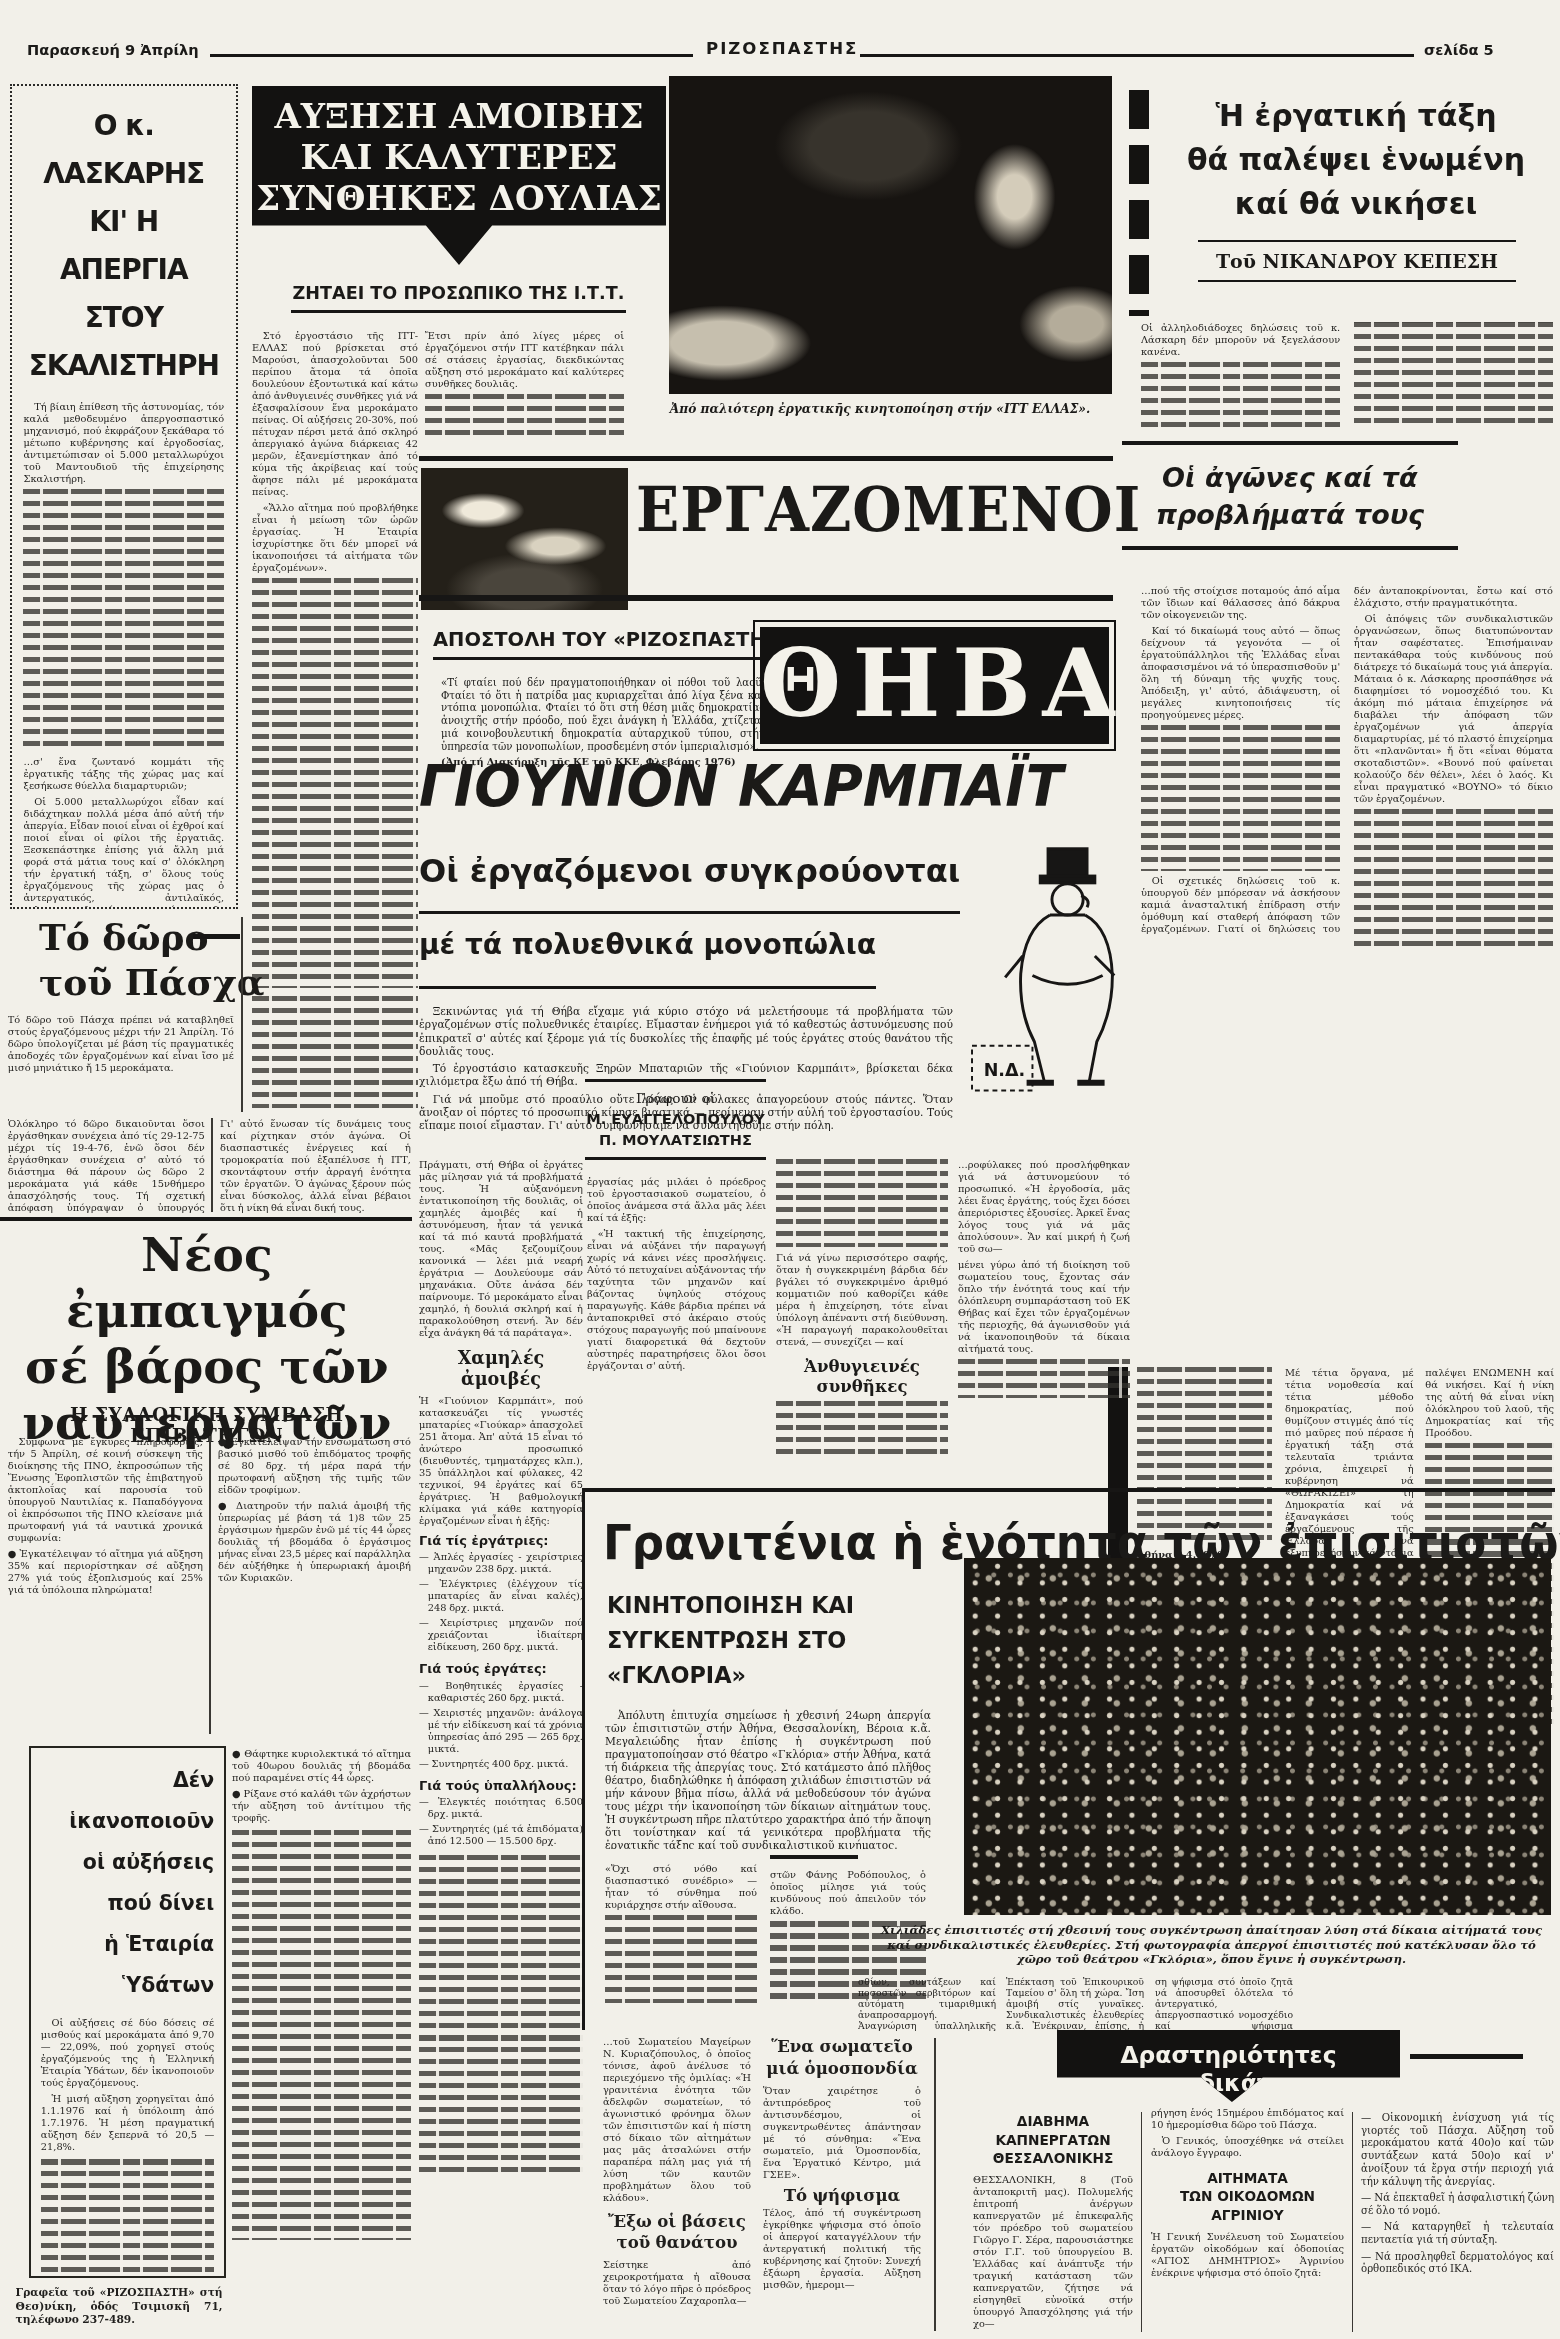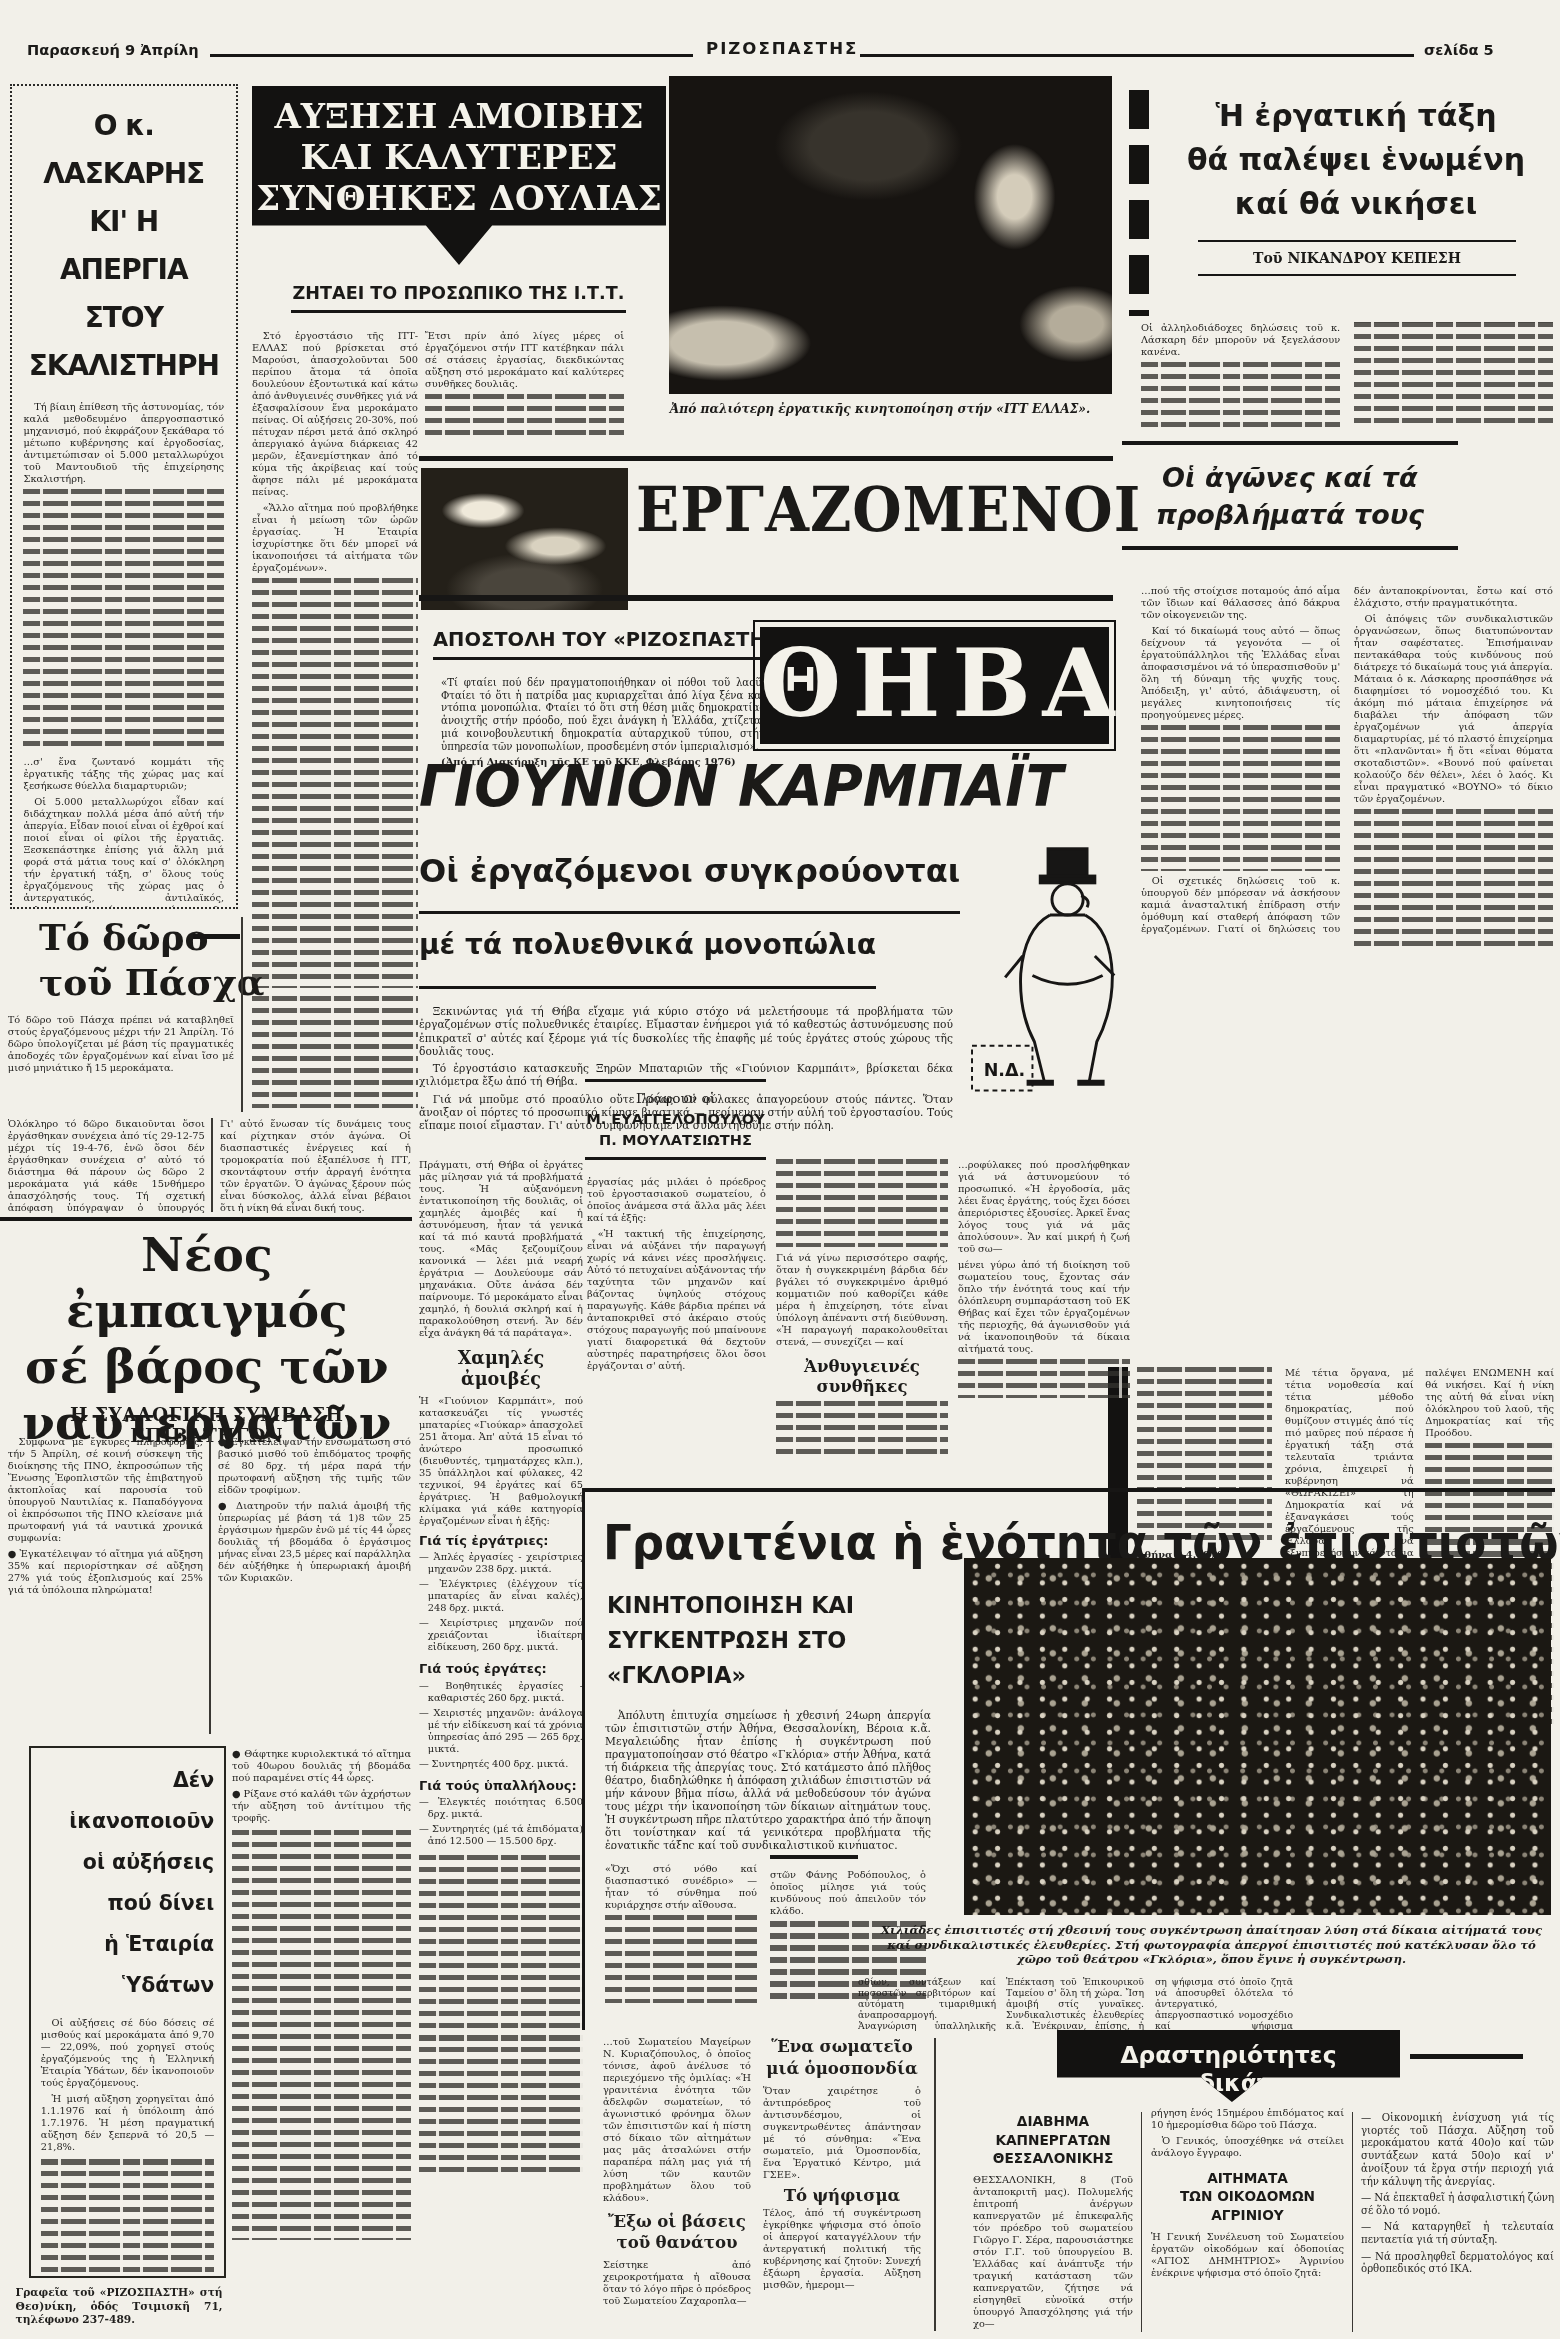--- a/index.html
+++ b/index.html
@@ -95,21 +95,21 @@
     <p class="noind">Ἔτσι πρίν ἀπό λίγες μέρες οἱ ἐργαζόμενοι στήν ΙΤΤ κατέβηκαν πάλι σέ στάσεις ἐργασίας, διεκδικώντας αὔξηση στό μεροκάματο καί καλύτερες συνθῆκες δουλιᾶς.</p>
     <div class="fill" style="height:47px;"></div>
   </div>
 
   <div class="abs dashbar" style="left:1129px;top:90px;width:19.5px;height:226px;"></div>
   <div class="abs san b c" style="left:1162px;top:94px;width:388px;font-size:30px;line-height:44px;">
     <div>Ἡ ἐργατική τάξη</div>
     <div>θά παλέψει ἑνωμένη</div>
     <div>καί θά νικήσει</div>
   </div>
-  <div class="abs ser b c" style="left:1198px;top:240px;width:318px;font-size:14px;border-top:2.9px solid #171615;border-bottom:2.9px solid #171615;padding:7.8px 0;">Τοῦ ΝΙΚΑΝΔΡΟΥ ΚΕΠΕΣΗ</div>
+  <div class="abs ser b c" style="left:1198px;top:240px;width:318px;font-size:19px;border-top:2.9px solid #171615;border-bottom:2.9px solid #171615;padding:7.8px 0;">Τοῦ ΝΙΚΑΝΔΡΟΥ ΚΕΠΕΣΗ</div>
 
   <div class="abs clip" style="left:1141px;top:322px;width:412px;height:111px;column-count:2;column-gap:13.7px;">
     <div class="bt">
         <p class="noind">Οἱ ἀλληλοδιάδοχες δηλώσεις τοῦ κ. Λάσκαρη δέν μποροῦν νά ξεγελάσουν κανένα.</p>
       </div>
     <div class="fill" style="height:68px;"></div>
     <div class="fill" style="height:107px;"></div>
   </div>
 
   <div class="abs san b i c" style="left:1122px;top:441px;width:328px;border-top:4.9px solid #171615;border-bottom:4.9px solid #171615;padding:13.7px 3.9px;font-size:27px;line-height:37px;">
@@ -177,21 +177,21 @@
         <path d="M60 120 l-18 22 M134 120 l20 20"></path>
       </g>
       <g font-family="DejaVu Sans, Liberation Sans, sans-serif" font-weight="bold" font-size="18" fill="#171615">
         <rect x="8" y="212" width="62" height="46" fill="none" stroke="#171615" stroke-width="2" stroke-dasharray="5 4"></rect>
         <text x="20" y="243">Ν.Δ.</text>
       </g>
     </svg>
   </div>
 
   <div class="abs clip" style="left:419px;top:1005px;width:534px;height:164px;font-size:10.7px;line-height:13.3px;text-align:justify;">
-    <p style="margin:0 0 3.9px;text-indent:13.7px;">Ξεκινώντας γιά τή Θήβα εἴχαμε γιά κύριο στόχο νά μελετήσουμε τά προβλήματα τῶν ἐργαζομένων στίς πολυεθνικές ἑταιρίες. Εἴμασταν ἐνήμεροι γιά τό καθεστώς ἀστυνόμευσης πού ἐπικρατεῖ σ' αὐτές καί ξέρομε γιά τίς δυσκολίες τῆς ἐπαφῆς μέ τούς ἐργάτες στούς χώρους τῆς δουλιᾶς τους.</p>
+    <p style="margin:0 0 3.9px;text-indent:13.7px;">Ξεκινώντας γιά τή Θήβα εἴχαμε γιά κύριο στόχο νά μελετήσουμε τά προβλήματα τῶν ἐργαζομένων στίς πολυεθνικές ἑταιρίες. Εἴμασταν ἐνήμεροι γιά τό καθεστώς ἀστυνόμευσης πού ἐπικρατεῖ σ' αὐτές καί ξέρομε γιά τίς δυσκολίες τῆς ἐπαφῆς μέ τούς ἐργάτες στούς θανάτου τῆς δουλιᾶς τους.</p>
     <p style="margin:0 0 3.9px;text-indent:13.7px;">Τό ἐργοστάσιο κατασκευῆς Ξηρῶν Μπαταριῶν τῆς «Γιούνιον Καρμπάιτ», βρίσκεται δέκα χιλιόμετρα ἔξω ἀπό τή Θήβα.</p>
     <p style="margin:0;text-indent:13.7px;">Γιά νά μποῦμε στό προαύλιο οὔτε λόγος. Οἱ φύλακες ἀπαγορεύουν στούς πάντες. Ὅταν ἄνοιξαν οἱ πόρτες τό προσωπικό κίνησε βιαστικά — περίμεναν στήν αὐλή τοῦ ἐργοστασίου. Τούς εἴπαμε ποιοί εἴμασταν. Γι' αὐτό συμφωνήσαμε νά συναντηθοῦμε στήν πόλη.</p>
   </div>
 
   <div class="abs c" style="left:585px;top:1079px;width:181px;border-top:3.9px solid #171615;border-bottom:3.9px solid #171615;padding:7.8px 0 9.8px;">
     <div class="ser" style="font-size:13.7px;">Γράφουν οἱ</div>
     <div class="san b" style="font-size:14.6px;margin-top:3.9px;">Μ. ΕΥΑΓΓΕΛΟΠΟΥΛΟΥ</div>
     <div class="san b" style="font-size:14.6px;margin-top:3.9px;">Π. ΜΟΥΛΑΤΣΙΩΤΗΣ</div>
   </div>
 

